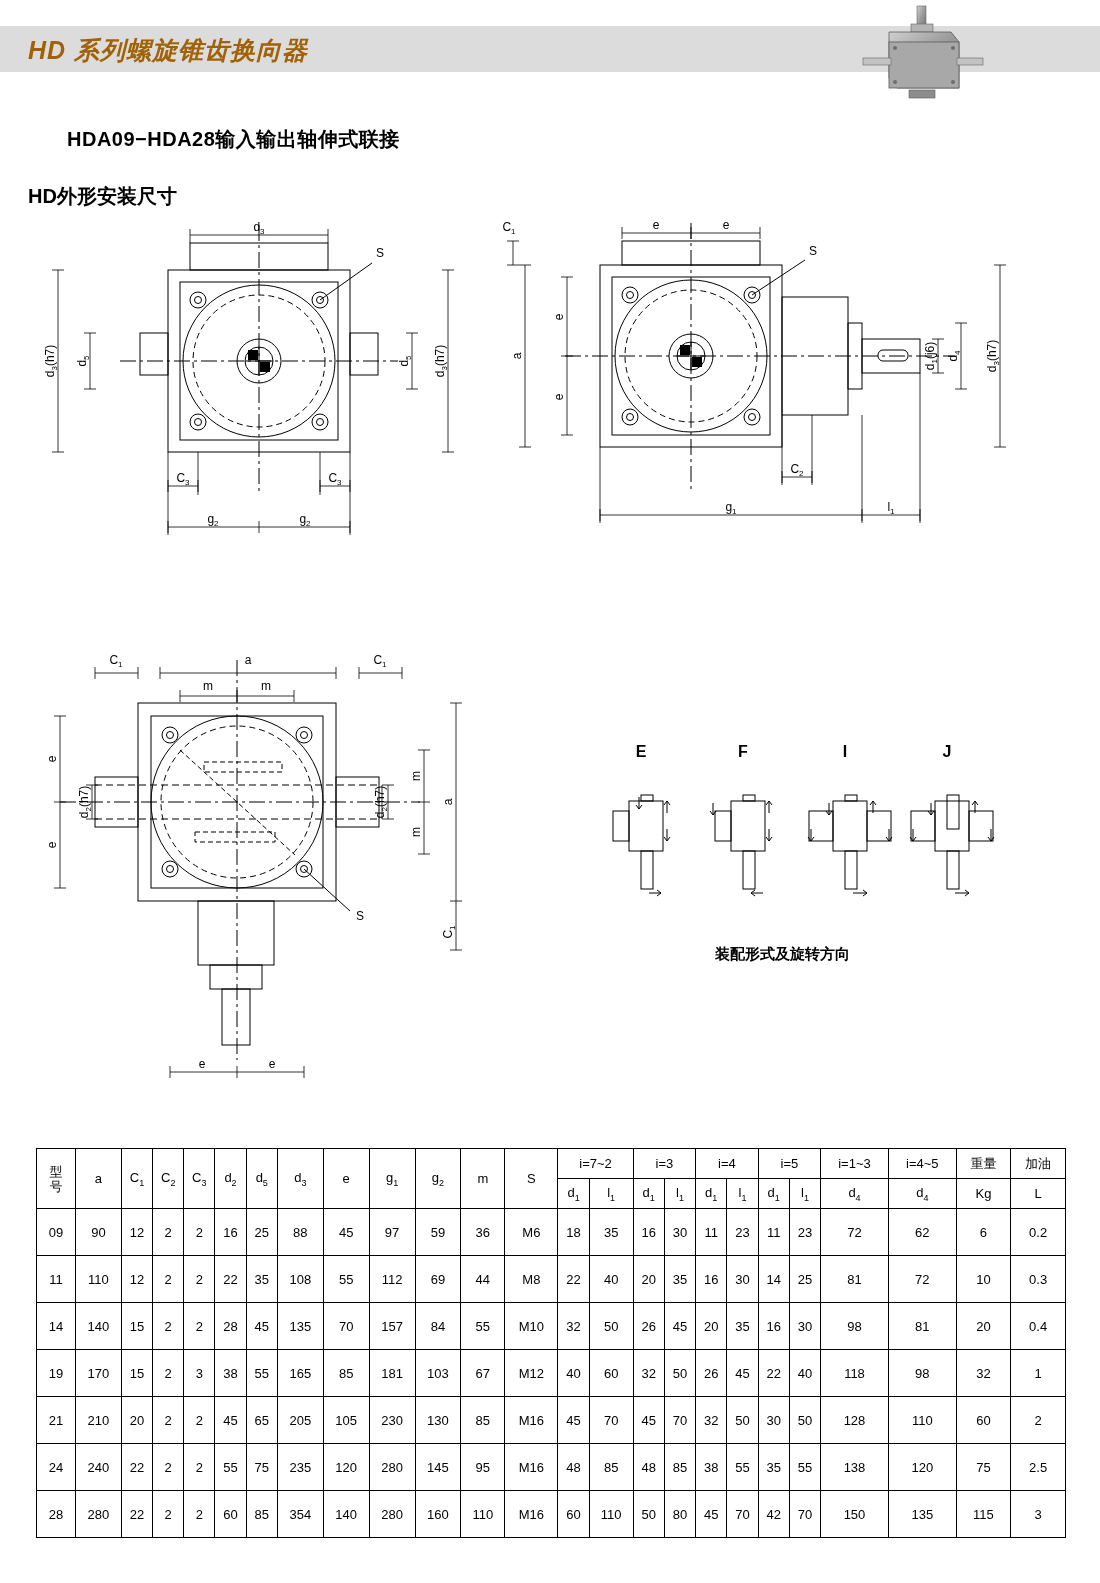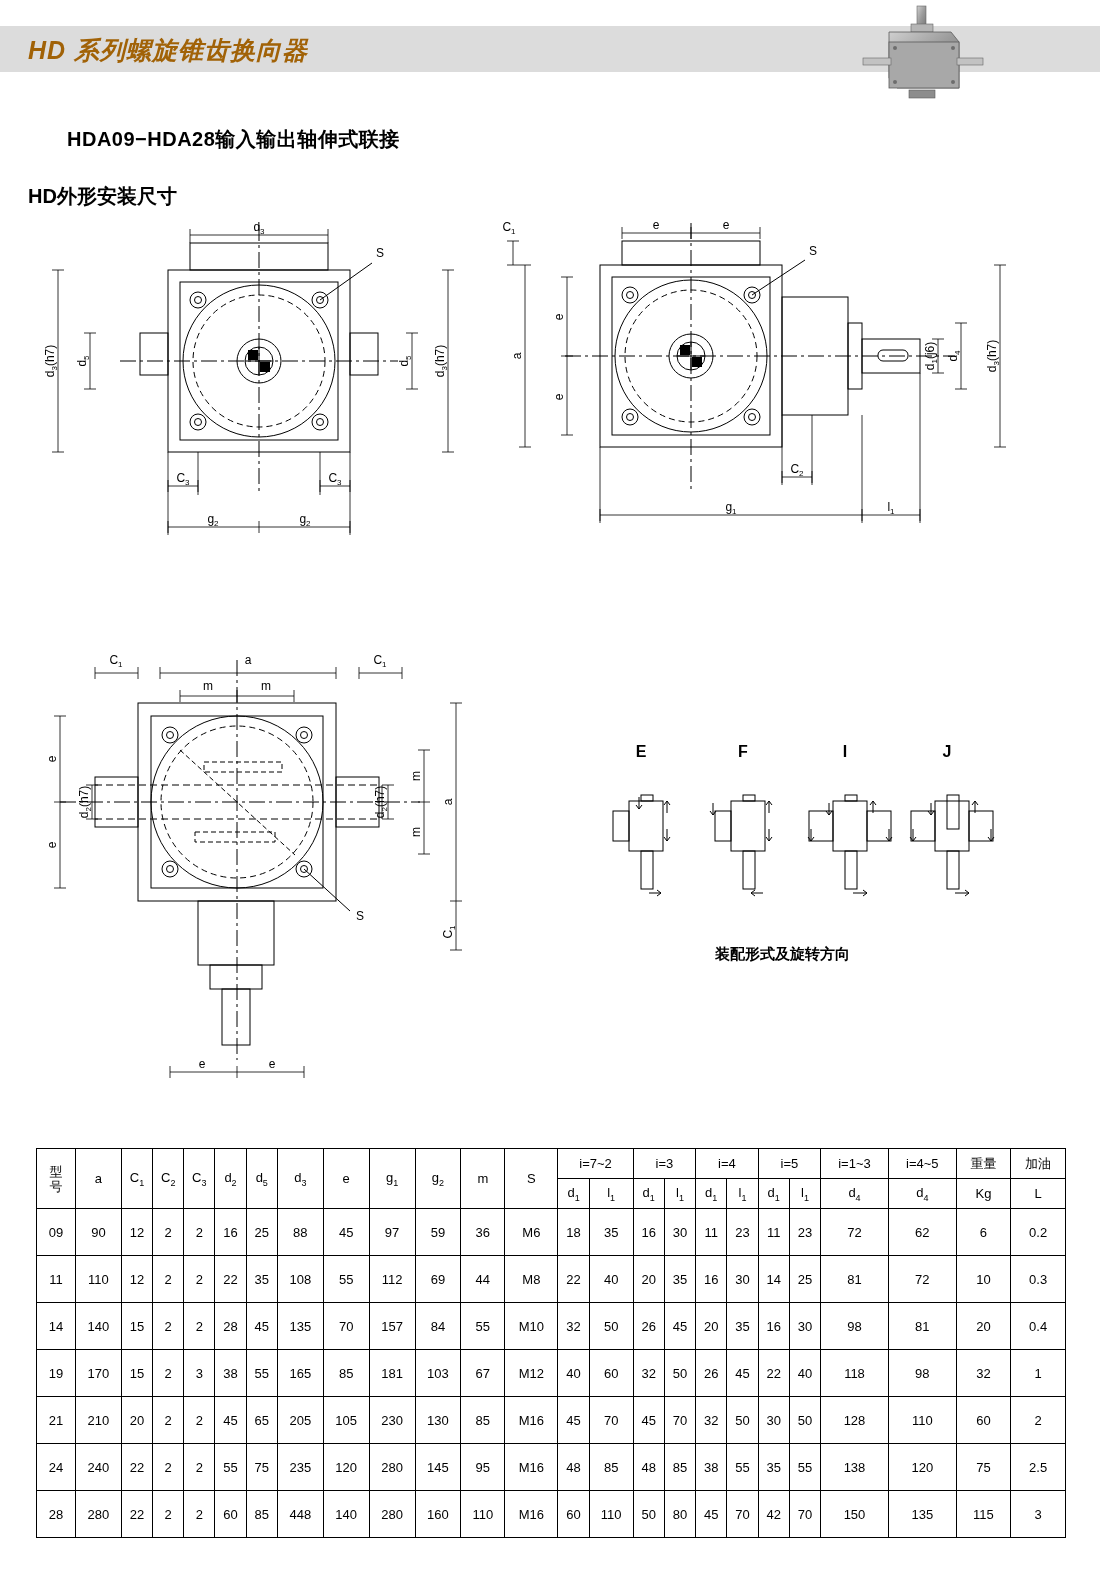--- a/index.html
+++ b/index.html
@@ -576,21 +576,21 @@
       <td>2.5</td>
     </tr>
     <tr>
       <td>28</td>
       <td>280</td>
       <td>22</td>
       <td>2</td>
       <td>2</td>
       <td>60</td>
       <td>85</td>
-      <td>448</td>
+      <td>354</td>
       <td>140</td>
       <td>280</td>
       <td>160</td>
       <td>110</td>
       <td>M16</td>
       <td>60</td>
       <td>110</td>
       <td>50</td>
       <td>80</td>
       <td>45</td>

